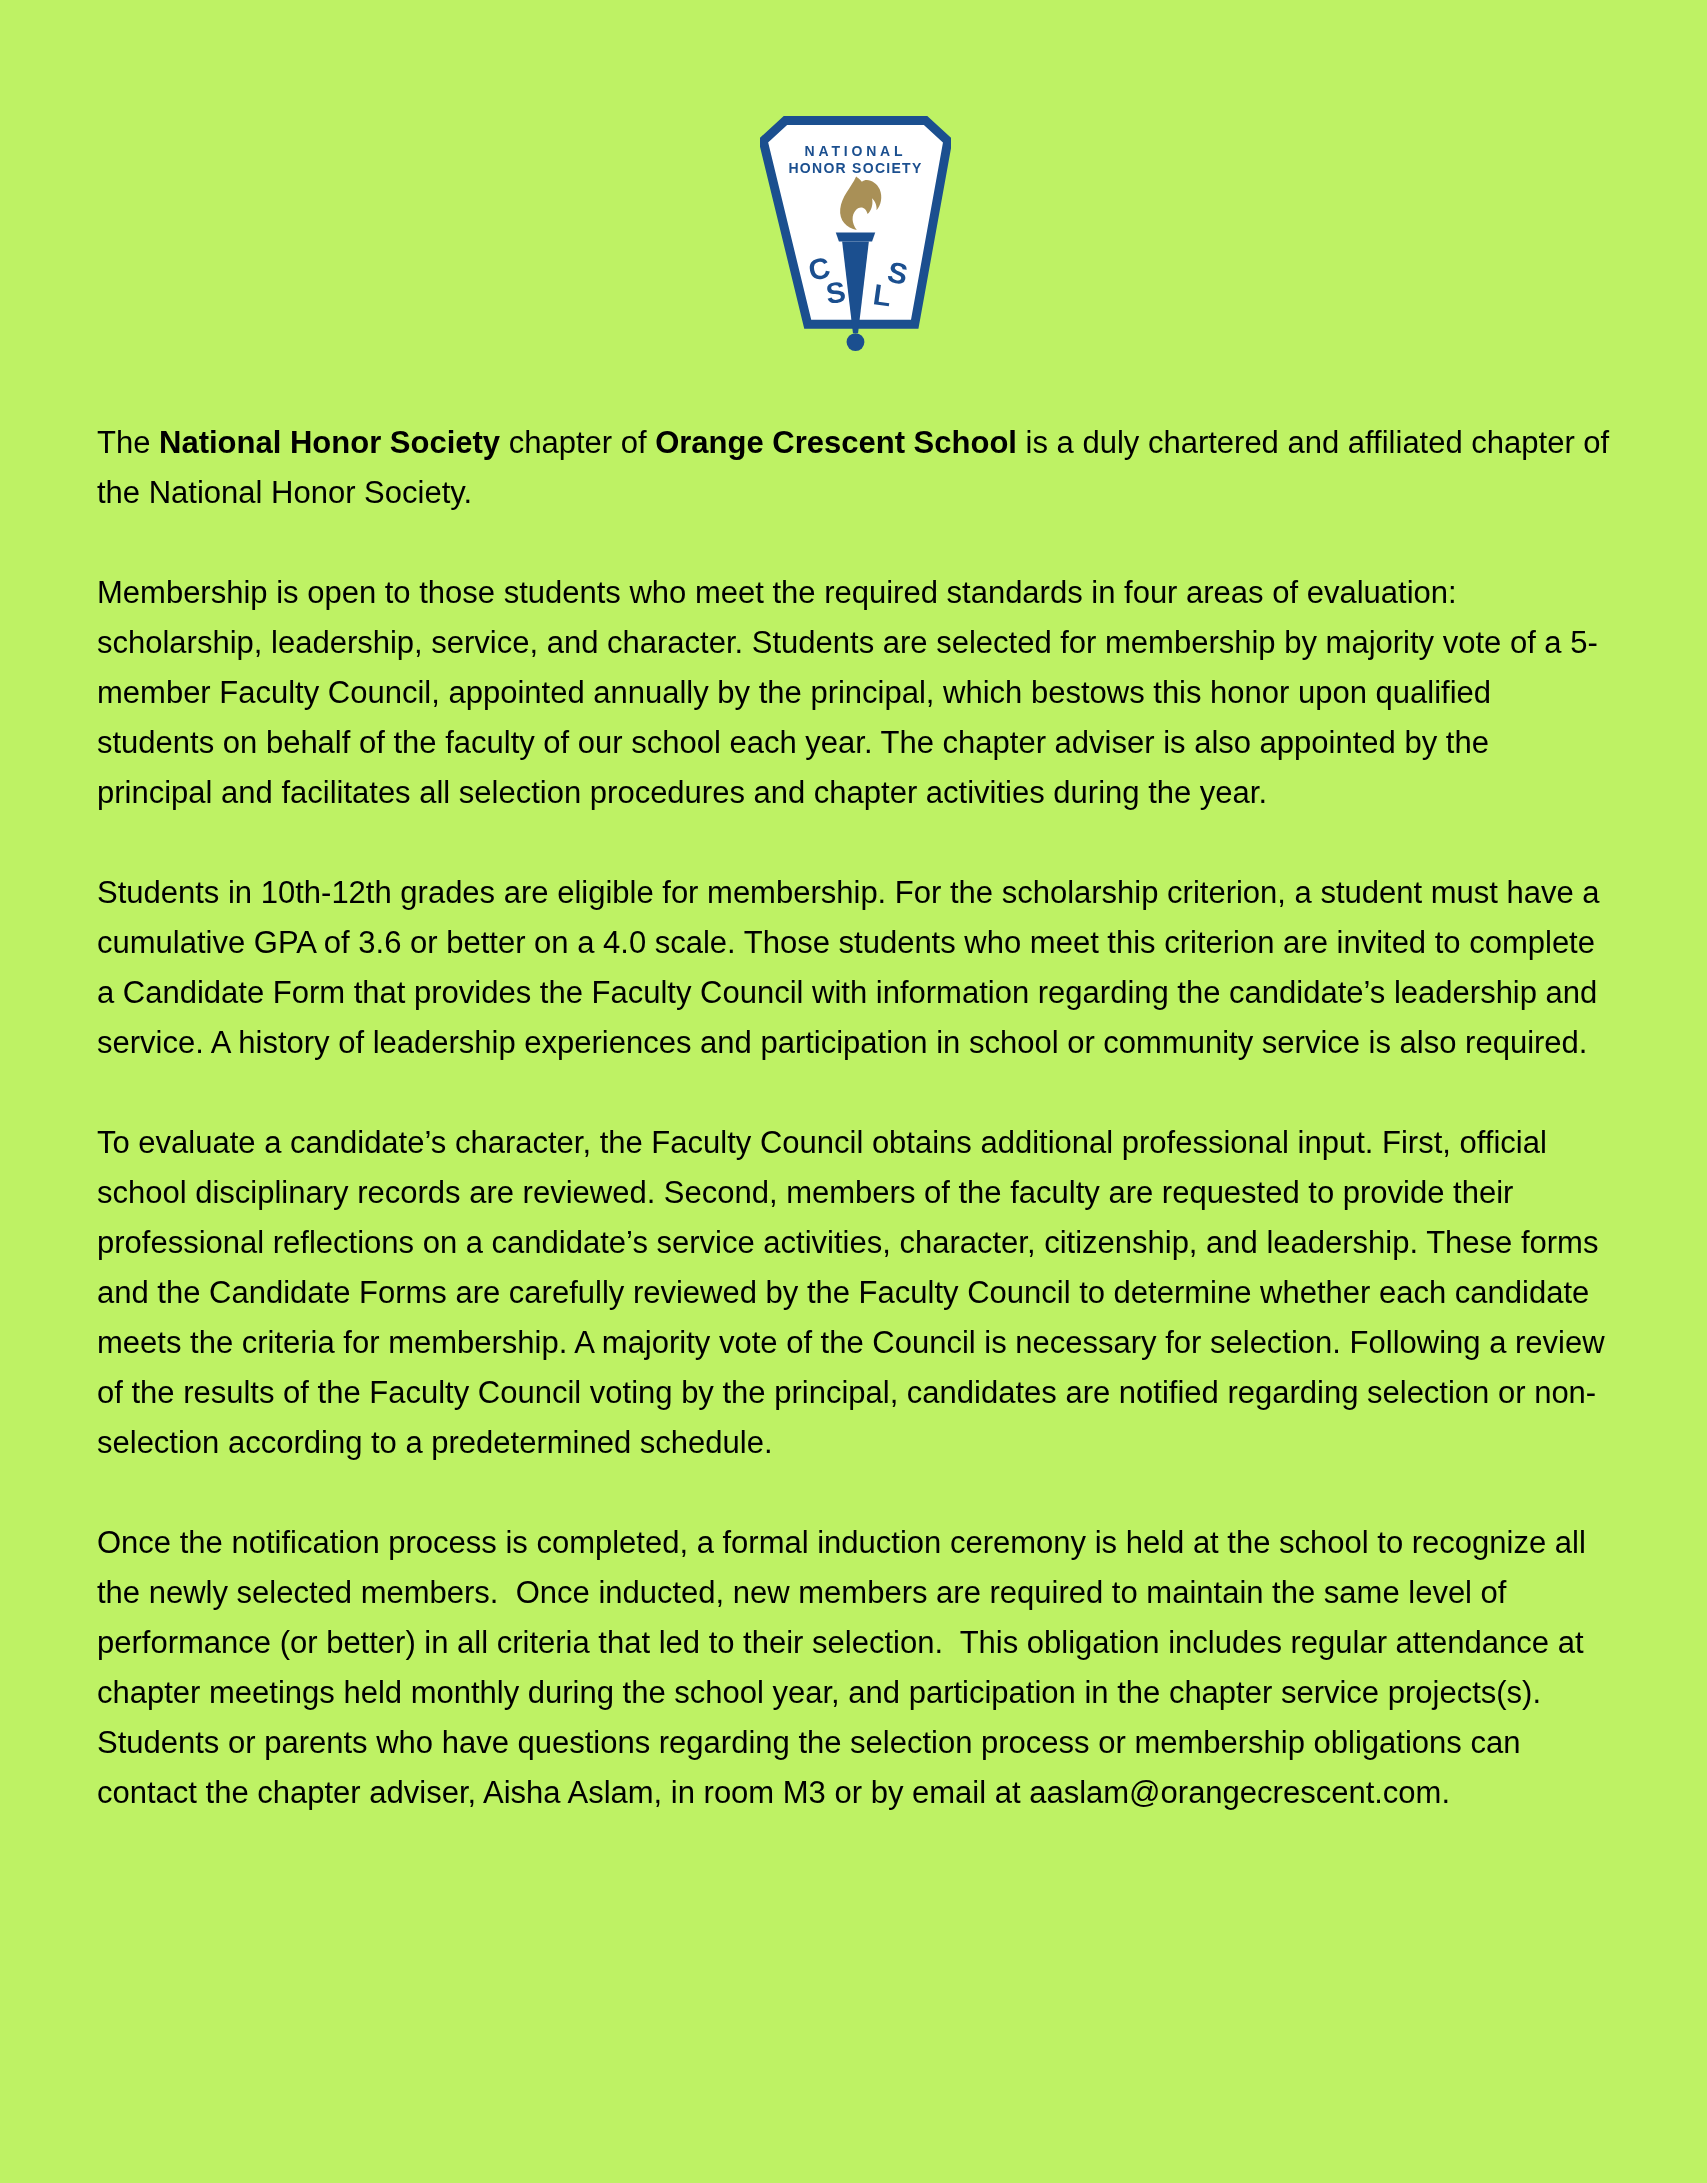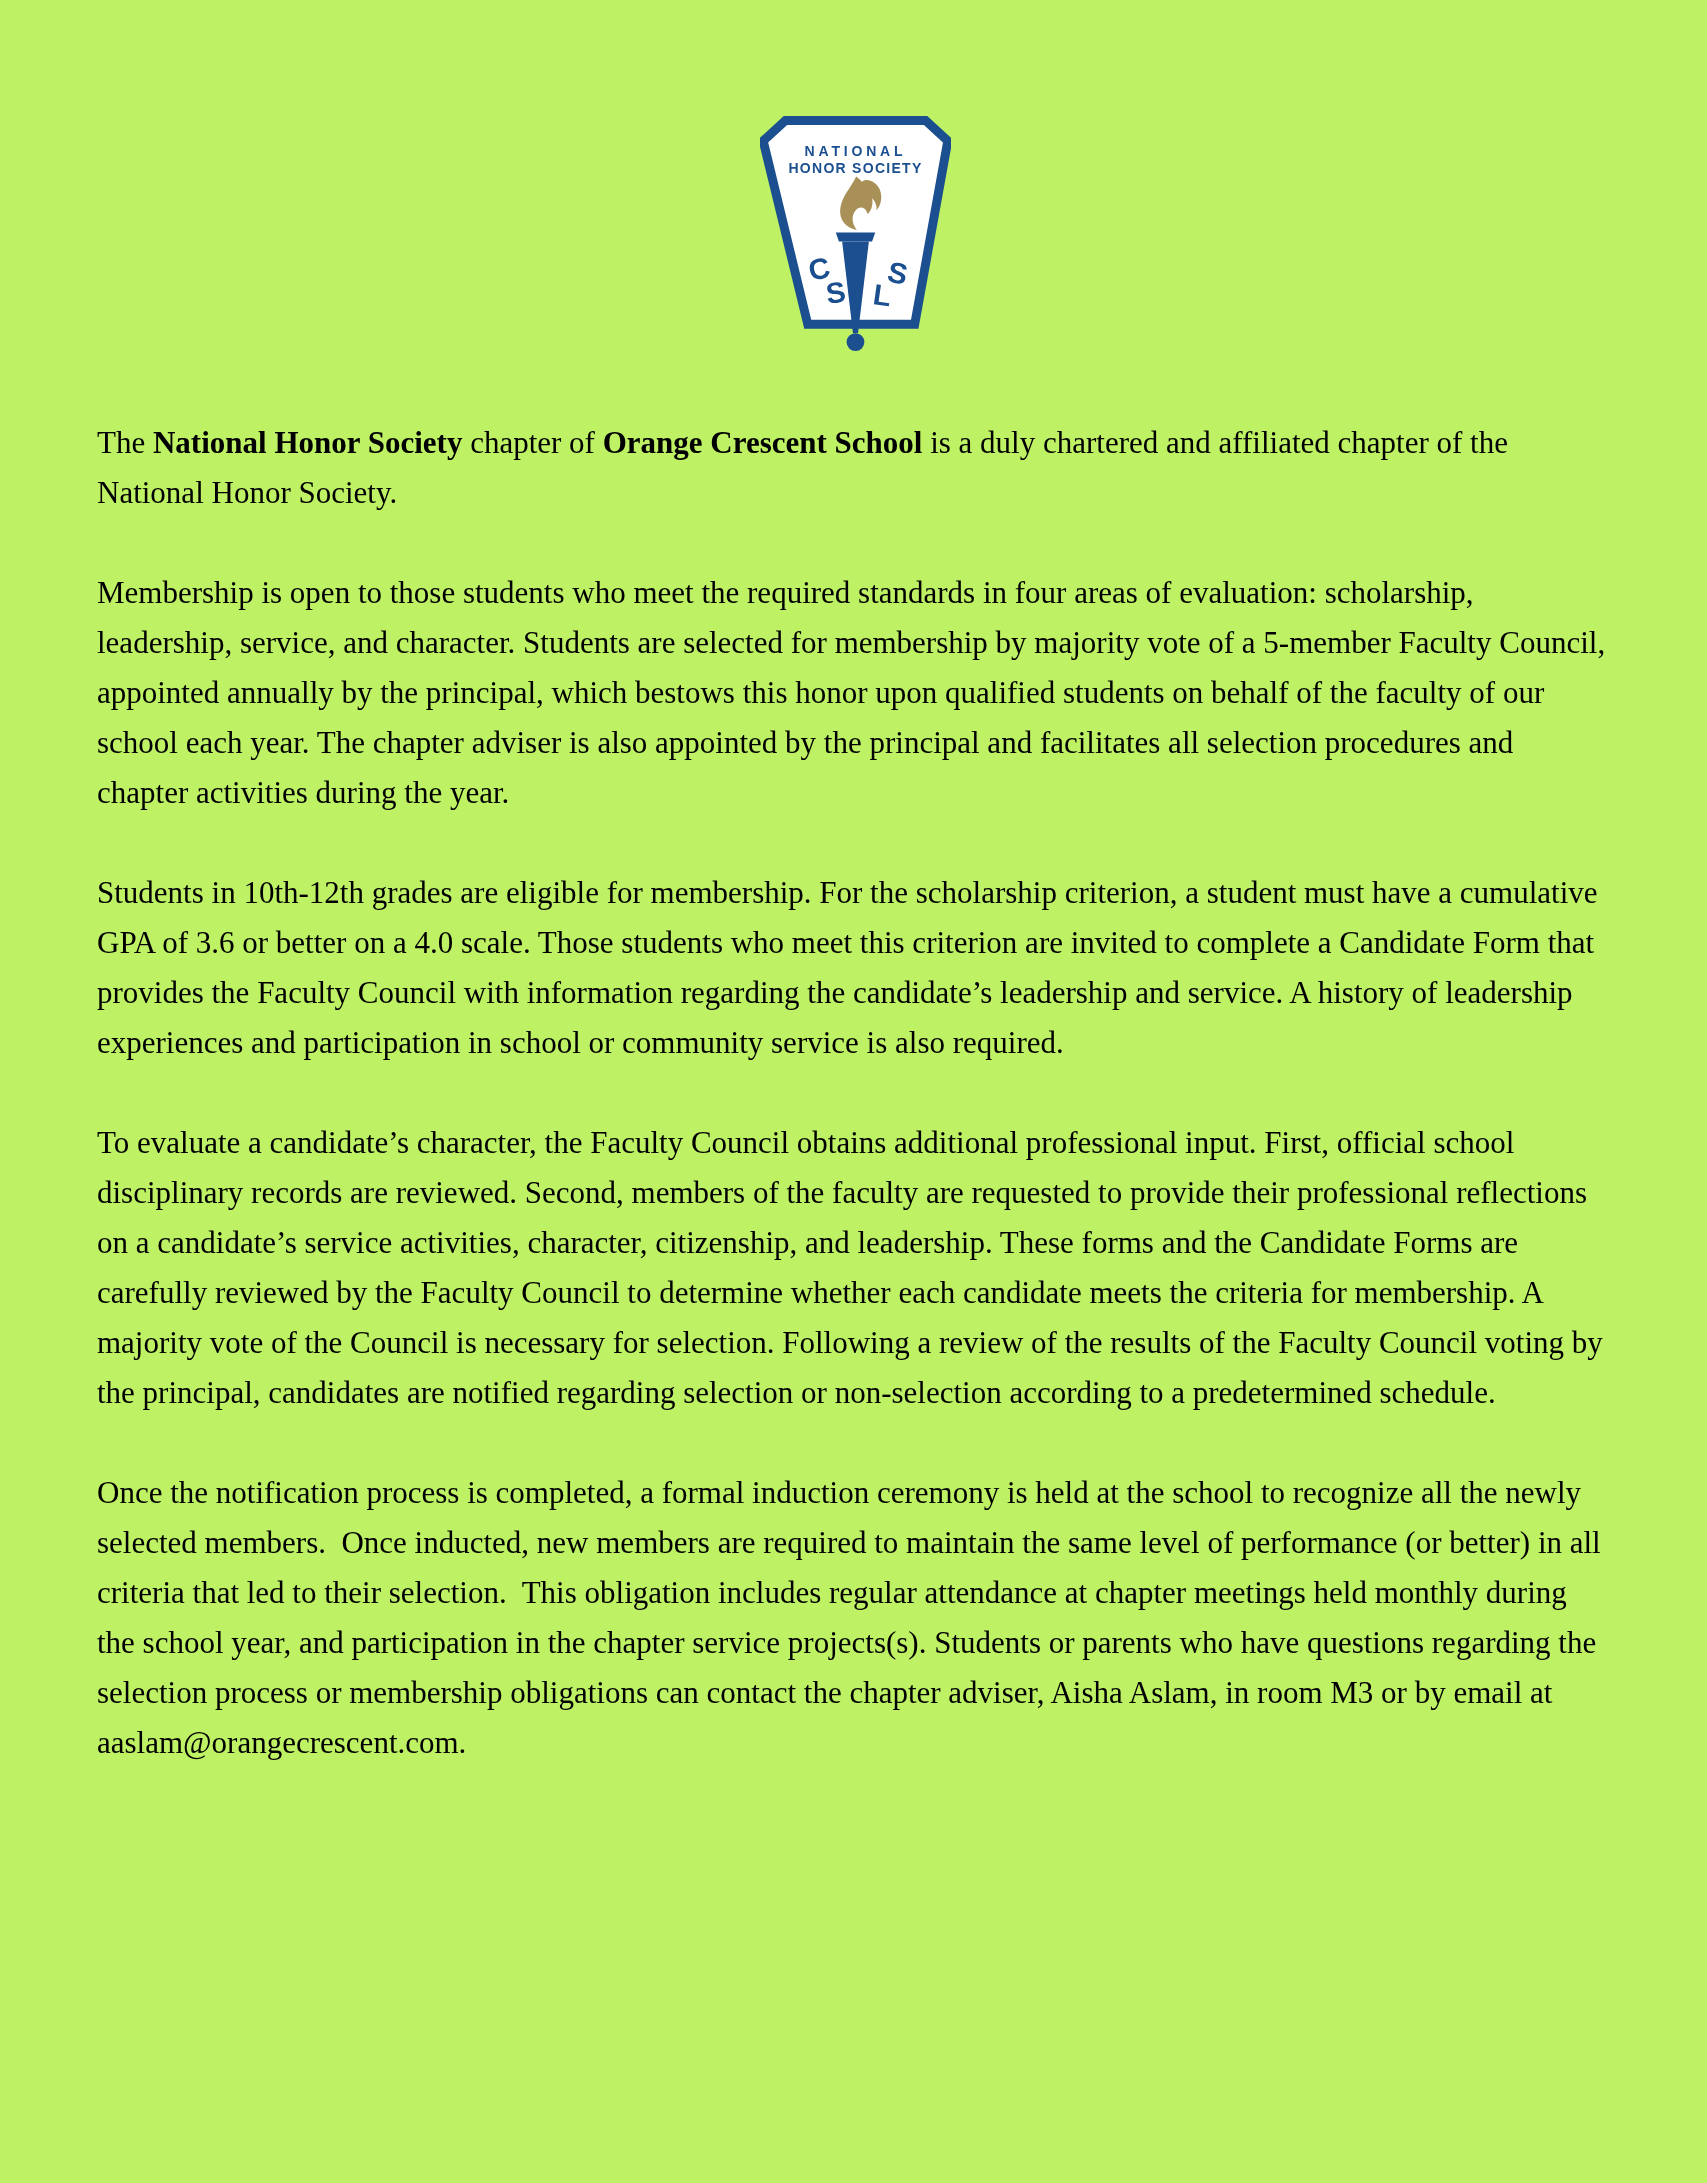--- a/index.html
+++ b/index.html
@@ -36,21 +36,20 @@
   }
   .body-text {
     margin-top: 49px;
     font-size: 31px;
     line-height: 50px;
     max-width: 1515px;
   }
   .body-text p {
     margin: 0 0 50px 0;
     white-space: pre-wrap;
-    font-family: Liberation Serif, serif;
   }
   .body-text strong { font-weight: bold; }
   .kst-label {
     font-family: "Liberation Sans", sans-serif;
     font-weight: bold;
     fill: #1b4f8f;
   }
   .kst-letter {
     font-family: "Liberation Sans", sans-serif;
     font-weight: bold;

